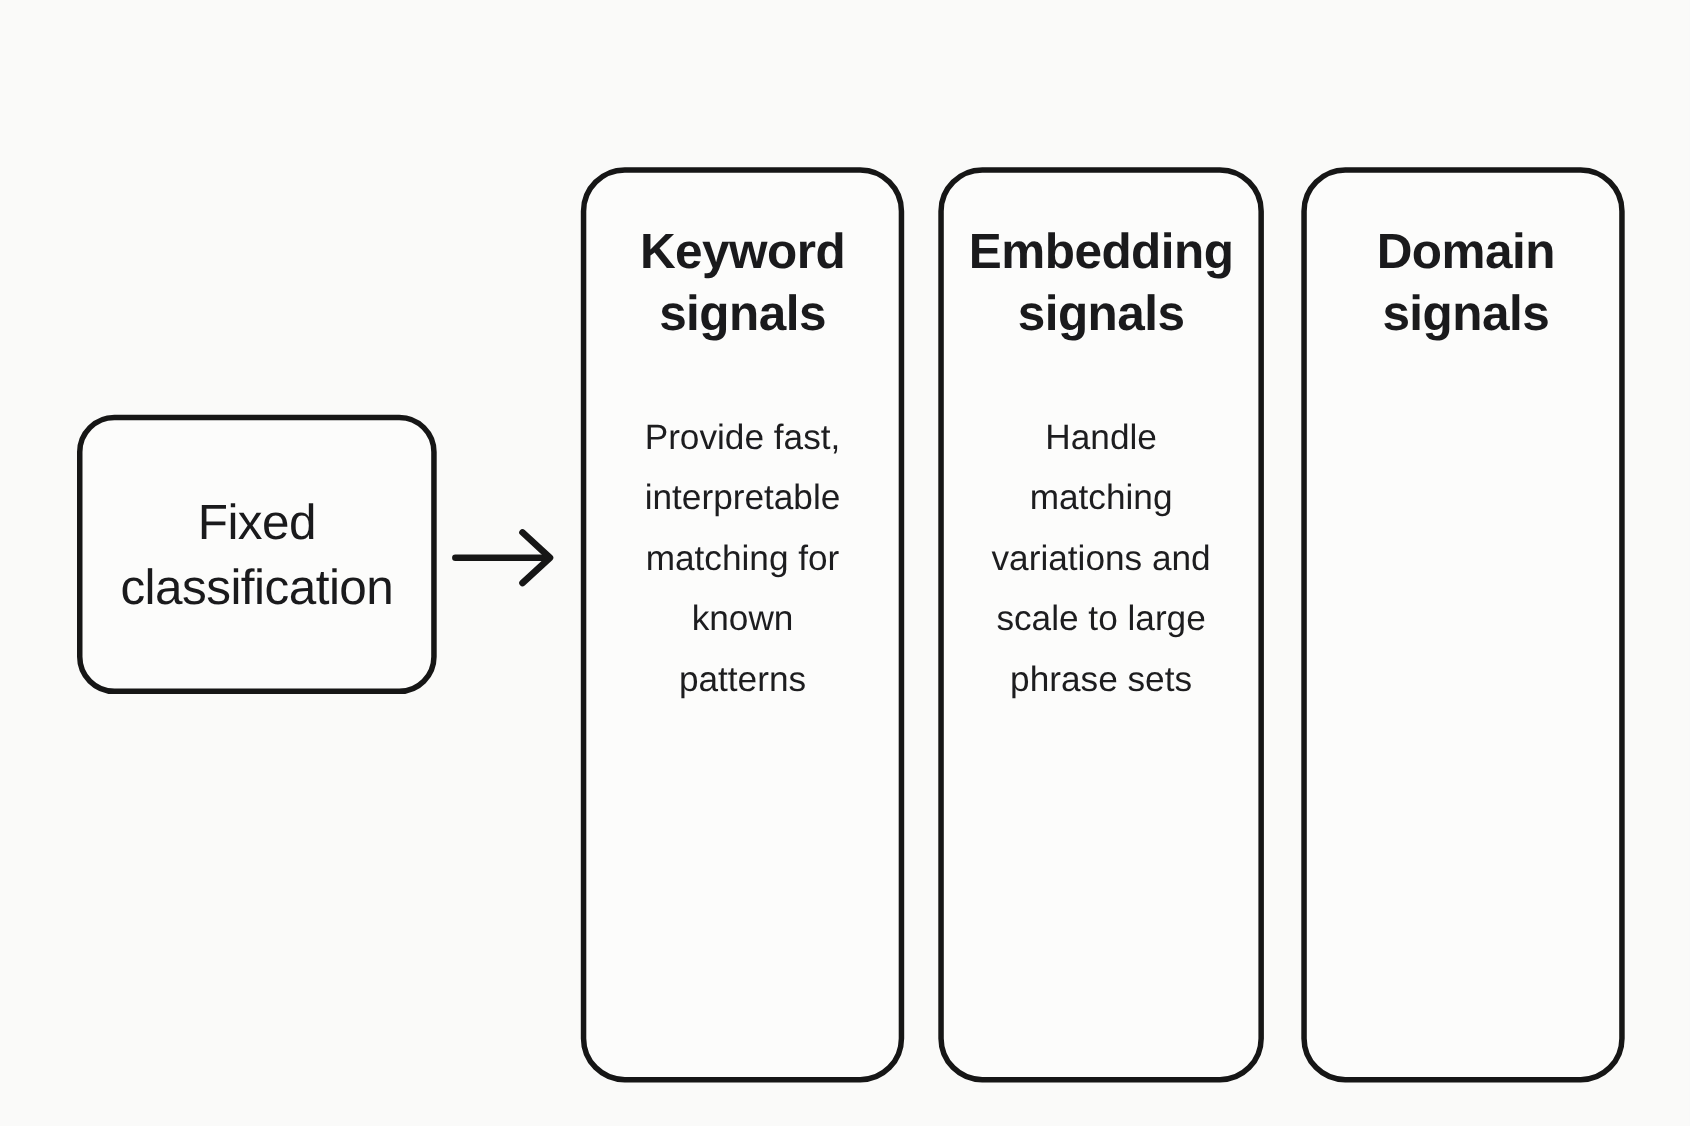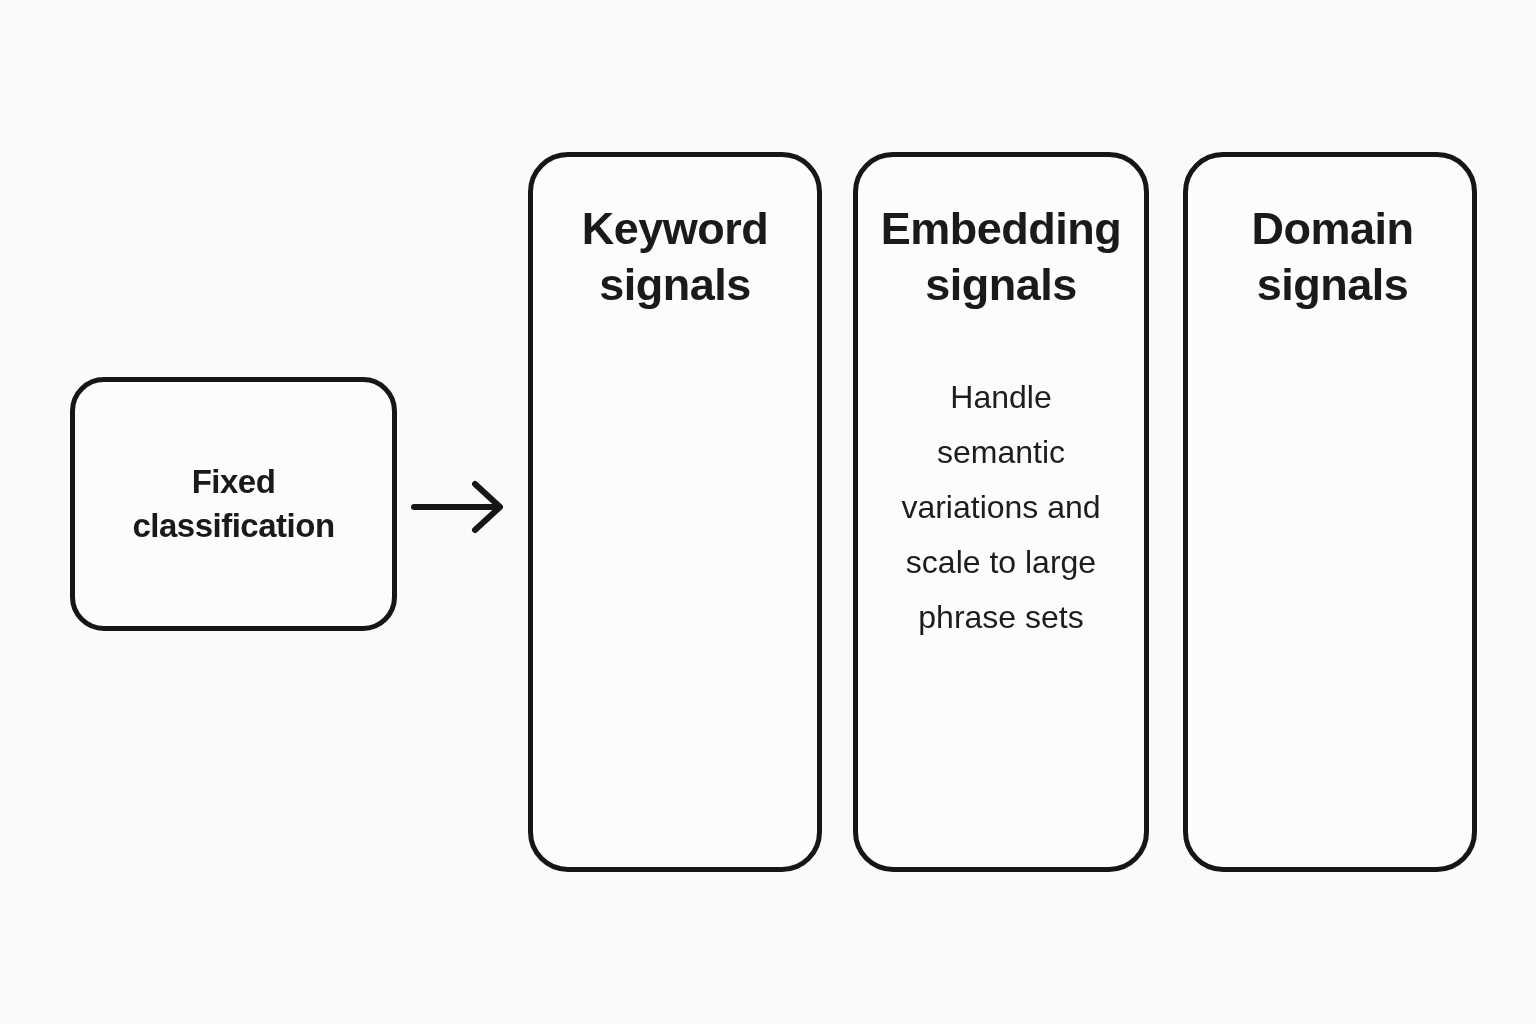--- a/index.html
+++ b/index.html
@@ -24,22 +24,22 @@
     height: 254px;
     box-sizing: border-box;
     border: 5px solid #161616;
     border-radius: 34px;
     background: #fcfcfb;
     display: flex;
     align-items: center;
     justify-content: center;
   }
   .source-label {
-    font-size: 33px;
-    font-weight: 700;
+    font-size: 45px;
+    font-weight: 400;
     line-height: 1.32;
     letter-spacing: -0.5px;
     text-align: center;
     white-space: pre-line;
     color: #1a1a1c;
   }
   .arrow-svg {
     position: absolute;
     left: 407px;
     top: 477px;
@@ -49,21 +49,21 @@
   .arrow-svg path {
     stroke: #161616;
     stroke-width: 6;
     fill: none;
     stroke-linecap: round;
     stroke-linejoin: round;
   }
   .card {
     position: absolute;
     top: 152px;
-    height: 720px;
+    height: 832px;
     box-sizing: border-box;
     border: 5px solid #161616;
     border-radius: 40px;
     background: #fcfcfb;
     padding: 44px 16px;
     text-align: center;
   }
   .card-1 { left: 528px;  width: 294px; }
   .card-2 { left: 853px;  width: 296px; text-align: center; }
   .card-3 { left: 1183px; width: 294px; padding-left: 21px; }
@@ -95,27 +95,32 @@
   </div>
 
   <svg class="arrow-svg" viewBox="0 0 100 60" aria-hidden="true">
     <path d="M7 30 H86"></path>
     <path d="M68 7 L93 30 L68 53"></path>
   </svg>
 
   <div class="card card-1">
     <div class="card-title">Keyword
 signals</div>
+    <div class="card-body">Provide fast,
+interpretable
+matching for
+known
+patterns</div>
   </div>
 
   <div class="card card-2">
     <div class="card-title">Embedding
 signals</div>
     <div class="card-body">Handle
-semantic
+matching
 variations and
 scale to large
 phrase sets</div>
   </div>
 
   <div class="card card-3">
     <div class="card-title">Domain
 signals</div>
   </div>
 

